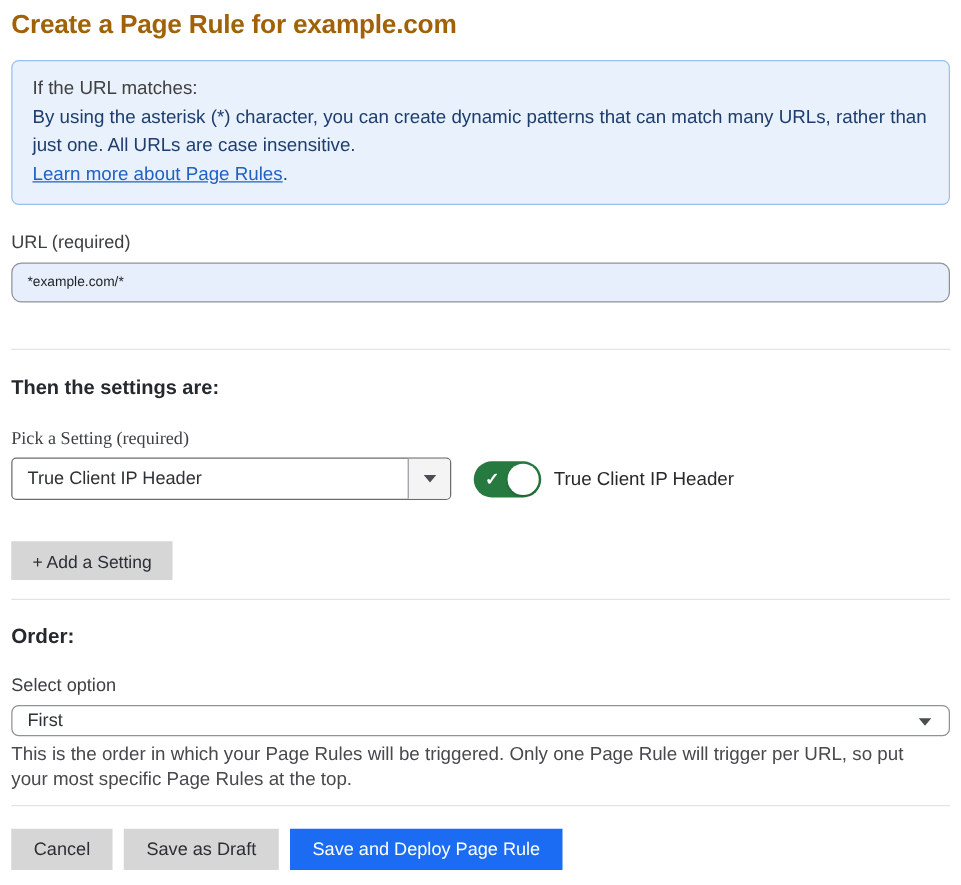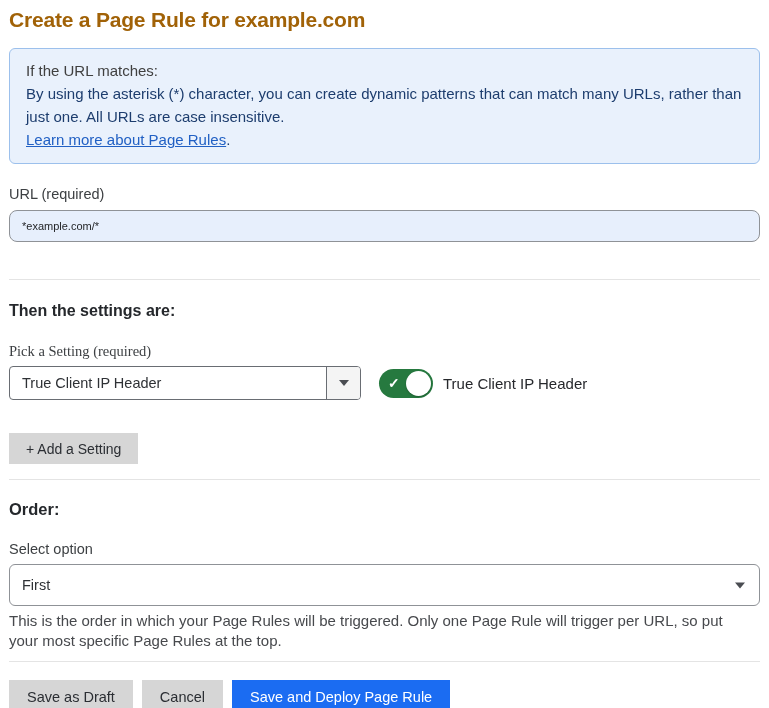--- a/index.html
+++ b/index.html
@@ -171,21 +171,21 @@
     margin-top: 33px;
     height: 31px;
     font-size: 14px;
     padding: 0 17px;
   }
 
   .order-select {
     position: relative;
     margin-top: 7px;
     width: 100%;
-    height: 42px;
+    height: 25px;
     border: 1px solid #8f9297;
     border-radius: 6px;
     background: #ffffff;
     display: flex;
     align-items: center;
     padding: 0 36px 0 12px;
     font-size: 14.5px;
     color: #2e3135;
     cursor: pointer;
   }
@@ -262,18 +262,18 @@
   <div class="order-select">
     <span>First</span>
     <span class="order-caret"></span>
   </div>
 
   <div class="help-text">This is the order in which your Page Rules will be triggered. Only one Page Rule will trigger per URL, so put your most specific Page Rules at the top.</div>
 
   <hr class="divider divider-3">
 
   <div class="footer">
+    <button class="btn btn-gray">Cancel</button>
     <button class="btn btn-gray">Save as Draft</button>
-    <button class="btn btn-gray">Cancel</button>
     <button class="btn btn-blue">Save and Deploy Page Rule</button>
   </div>
 
 </div>
 
 </body></html>

